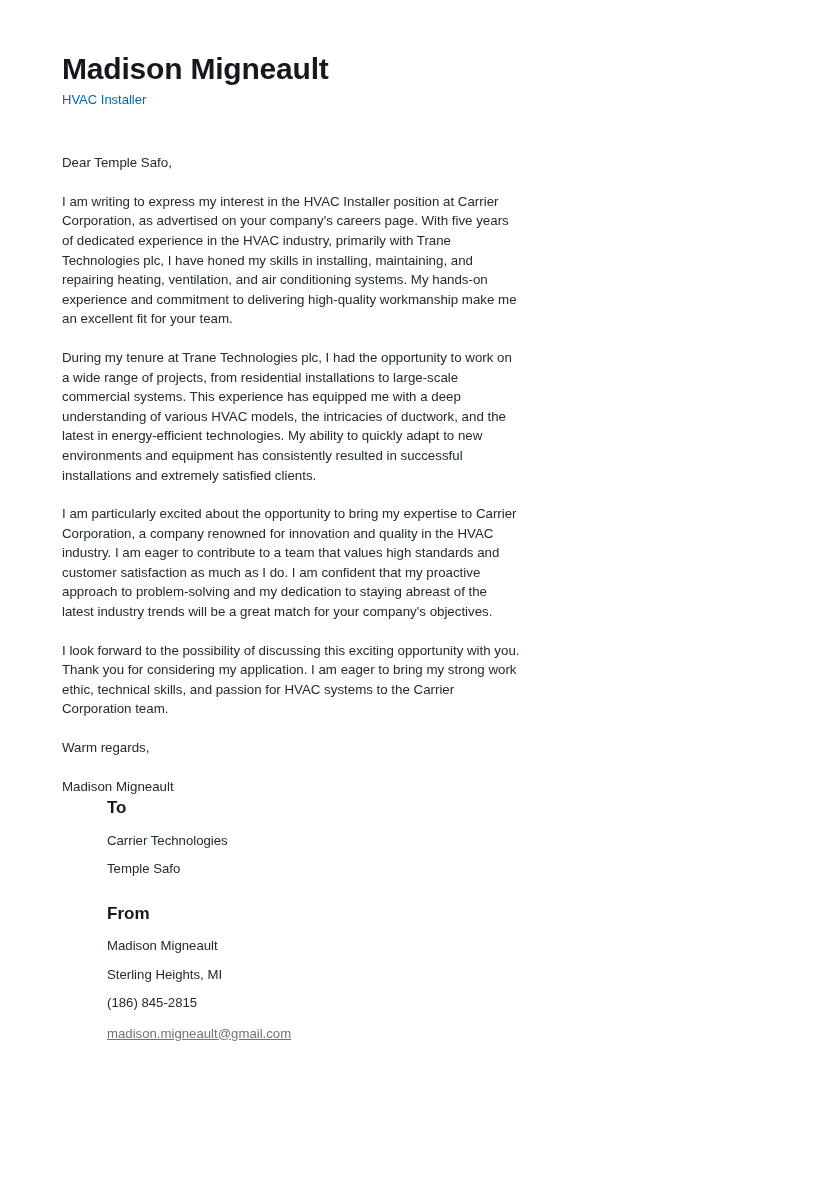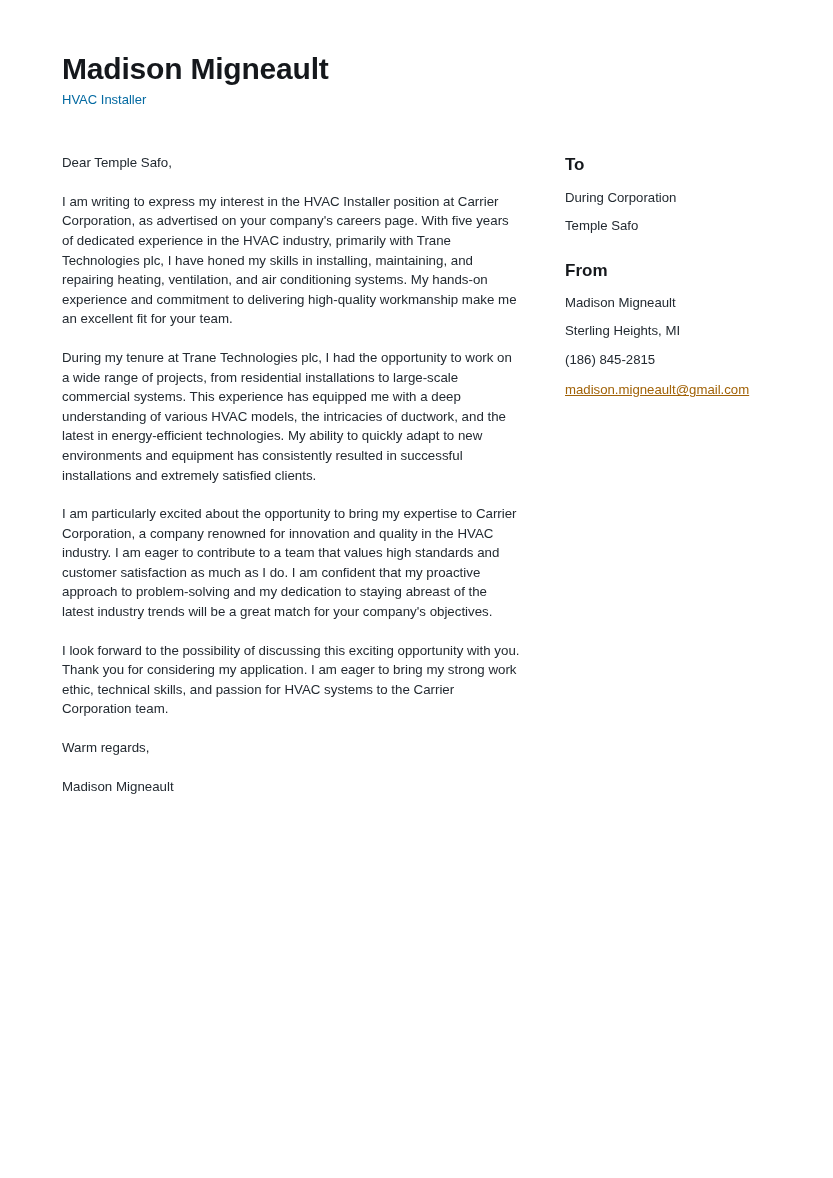--- a/index.html
+++ b/index.html
@@ -34,21 +34,21 @@
   }
   .job-title {
     font-size: 13px;
     color: #0369a1;
     font-weight: 400;
     margin: 0;
     line-height: 1.2;
   }
   .content {
     display: flex;
-    flex-direction: row;
+    flex-direction: column;
     margin-top: 46px;
   }
   .letter {
     width: 458px;
     flex: 0 0 458px;
   }
   .letter p {
     font-size: 13.3px;
     line-height: 19.6px;
     color: #232a31;
@@ -85,21 +85,21 @@
     font-size: 13.2px;
     color: #232a31;
     line-height: 1.25;
     margin: 0 0 12px 0;
   }
   .meta-line:last-child {
     margin-bottom: 0;
   }
   .meta-link {
     font-size: 13.2px;
-    color: #a16207;
+    color: #737373;
     line-height: 1.25;
     display: inline-block;
     margin: 0;
   }
 </style>
 </head>
 <body>
 
 <div class="page">
 
@@ -117,21 +117,21 @@
       <p>I am particularly excited about the opportunity to bring my expertise to Carrier Corporation, a company renowned for innovation and quality in the HVAC industry. I am eager to contribute to a team that values high standards and customer satisfaction as much as I do. I am confident that my proactive approach to problem-solving and my dedication to staying abreast of the latest industry trends will be a great match for your company's objectives.</p>
       <p>I look forward to the possibility of discussing this exciting opportunity with you. Thank you for considering my application. I am eager to bring my strong work ethic, technical skills, and passion for HVAC systems to the Carrier Corporation team.</p>
       <p class="closing">Warm regards,</p>
       <p class="signature">Madison Migneault</p>
     </div>
 
     <div class="meta">
 
       <div class="meta-block">
         <h2 class="meta-heading">To</h2>
-        <p class="meta-line">During Corporation</p>
+        <p class="meta-line">Carrier Technologies</p>
         <p class="meta-line">Temple Safo</p>
       </div>
 
       <div class="meta-block">
         <h2 class="meta-heading">From</h2>
         <p class="meta-line">Madison Migneault</p>
         <p class="meta-line">Sterling Heights, MI</p>
         <p class="meta-line">(186) 845-2815</p>
         <a class="meta-link" href="#">madison.migneault@gmail.com</a>
       </div>

